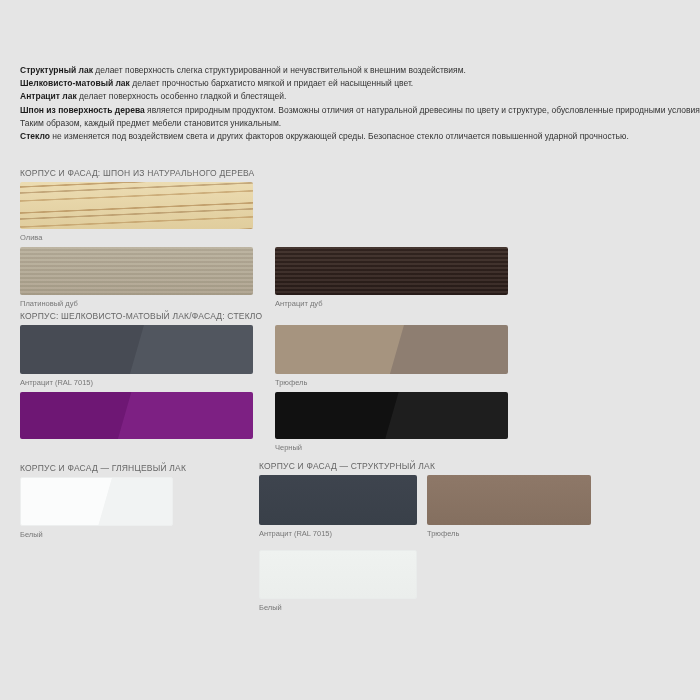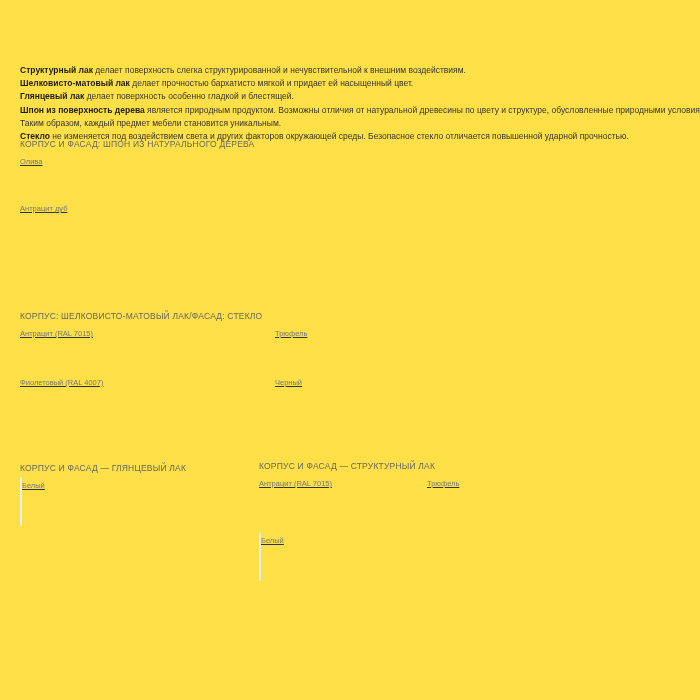--- a/index.html
+++ b/index.html
@@ -1,29 +1,29 @@
 <!DOCTYPE html>
 <html><head>
 <meta charset="utf-8">
 <style>
   html,body{margin:0;padding:0;background:#fff;}
   .page{
-    position:relative;width:700px;height:700px;background:#fde047;overflow:hidden;
+    position:relative;width:700px;height:700px;background:#e5e5e5;overflow:hidden;
     font-family:"Liberation Sans", sans-serif;color:#333;
   }
   
   .intro{position:absolute;left:20px;top:64px;width:676px;}
   .pline{font-size:8.5px;line-height:13.2px;white-space:nowrap;color:#333;}
   .pline b{color:#1b1b1b;font-weight:bold;}
   
   .section{position:absolute;left:20px;}
   .sec-title{font-size:8.5px;color:#666;letter-spacing:.2px;line-height:10px;margin:0 0 4px 0;white-space:nowrap;}
   .row{display:flex;gap:22px;}
   .row.tight{gap:10px;}
-  .cell{display:flex;flex-direction:row;text-decoration:underline;}
+  .cell{display:flex;flex-direction:column;}
   .w233{width:233px;} .w158{width:158px;} .w164{width:164px;} .w153{width:153px;}
   .sw{height:47px;border-radius:2px;}
   .sw.h49{height:49px;} .sw.h50{height:50px;} .sw.h48{height:48px;}
   .lbl{font-size:7.5px;color:#777;margin-top:4px;line-height:10px;height:10px;margin-bottom:4px;white-space:nowrap;}
   
   .oliva{background-image:
     repeating-linear-gradient(177.5deg,
       rgba(151,106,56,0) 0 4px, rgba(164,118,62,.55) 4.5px 5.5px,
       rgba(151,106,56,0) 6px 10px, rgba(137,92,44,.4) 10.5px 11.5px,
       rgba(151,106,56,0) 12px 18px, rgba(176,132,74,.5) 18.5px 19.5px,
@@ -40,48 +40,52 @@
     linear-gradient(180deg,#3b2b25,#30211d);}
   .glass-anthracite{background-image:linear-gradient(106deg,#474b54 0 50%,#51565f 50.4% 100%);}
   .glass-truffle{background-image:linear-gradient(106deg,#a6947f 0 52%,#8e7e71 52.4% 100%);}
   .glass-violet{background-image:linear-gradient(106deg,#6e1774 0 45%,#7d2083 45.4% 100%);}
   .glass-black{background-image:linear-gradient(106deg,#111 0 50%,#1e1e1e 50.4% 100%);}
   .gloss-white{background-image:linear-gradient(106deg,#fbfcfc 0 55%,#f1f3f3 55.5% 100%);border:1px solid #edefef;}
   .struct-anthracite{background-image:linear-gradient(180deg,#3e444e,#394049);}
   .struct-truffle{background-image:linear-gradient(180deg,#8e7868,#846f5f);}
   .struct-white{background-image:linear-gradient(180deg,#eff2f0,#ebeeec);border:1px solid #e9eceb;}
   
-  #sec-veneer{top:139px;}
+  #sec-veneer{top:168px;}
   #sec-silk-glass{top:311px;}
   #sec-gloss{top:463px;}
   #sec-struct{top:461px;left:259px;}
 </style>
 </head>
 <body>
 
 <div class="page">
 
   <div class="intro">
     <div class="pline"><b>Структурный лак</b><span> делает поверхность слегка структурированной и нечувствительной к внешним воздействиям.</span></div>
     <div class="pline"><b>Шелковисто-матовый лак</b><span> делает прочностью бархатисто мягкой и придает ей насыщенный цвет.</span></div>
-    <div class="pline"><b>Глянцевый лак</b><span> делает поверхность особенно гладкой и блестящей.</span></div>
+    <div class="pline"><b>Антрацит лак</b><span> делает поверхность особенно гладкой и блестящей.</span></div>
     <div class="pline"><b>Шпон из поверхность дерева</b><span> является природным продуктом. Возможны отличия от натуральной древесины по цвету и структуре, обусловленные природными условиями.</span></div>
     <div class="pline"><span>Таким образом, каждый предмет мебели становится уникальным.</span></div>
     <div class="pline"><b>Стекло</b><span> не изменяется под воздействием света и других факторов окружающей среды. Безопасное стекло отличается повышенной ударной прочностью.</span></div>
   </div>
 
   <div class="section" id="sec-veneer">
     <div class="sec-title">КОРПУС И ФАСАД: ШПОН ИЗ НАТУРАЛЬНОГО ДЕРЕВА</div>
     <div class="row">
       <div class="cell w233">
         <div class="sw oliva" style="background-color: rgb(232, 216, 171);"></div>
         <div class="lbl">Олива</div>
       </div>
     </div>
     <div class="row">
+      <div class="cell w233">
+        <div class="sw h48 platinum-oak" style="background-color: rgb(179, 169, 148);"></div>
+        <div class="lbl">Платиновый дуб</div>
+      </div>
       <div class="cell w233">
         <div class="sw h48 tobacco-oak" style="background-color: rgb(53, 38, 33);"></div>
         <div class="lbl">Антрацит дуб</div>
       </div>
     </div>
   </div>
 
   <div class="section" id="sec-silk-glass">
     <div class="sec-title">КОРПУС: ШЕЛКОВИСТО-МАТОВЫЙ ЛАК/ФАСАД: СТЕКЛО</div>
     <div class="row">
@@ -90,21 +94,20 @@
         <div class="lbl">Антрацит (RAL 7015)</div>
       </div>
       <div class="cell w233">
         <div class="sw h49 glass-truffle" style="background-color: rgb(156, 139, 122);"></div>
         <div class="lbl">Трюфель</div>
       </div>
     </div>
     <div class="row">
       <div class="cell w233">
         <div class="sw glass-violet" style="background-color: rgb(117, 26, 123);"></div>
-        <div class="lbl">Фиолетовый (RAL 4007)</div>
       </div>
       <div class="cell w233">
         <div class="sw glass-black" style="background-color: rgb(22, 22, 22);"></div>
         <div class="lbl">Черный</div>
       </div>
     </div>
   </div>
 
   <div class="section" id="sec-gloss">
     <div class="sec-title">КОРПУС И ФАСАД — ГЛЯНЦЕВЫЙ ЛАК</div>

